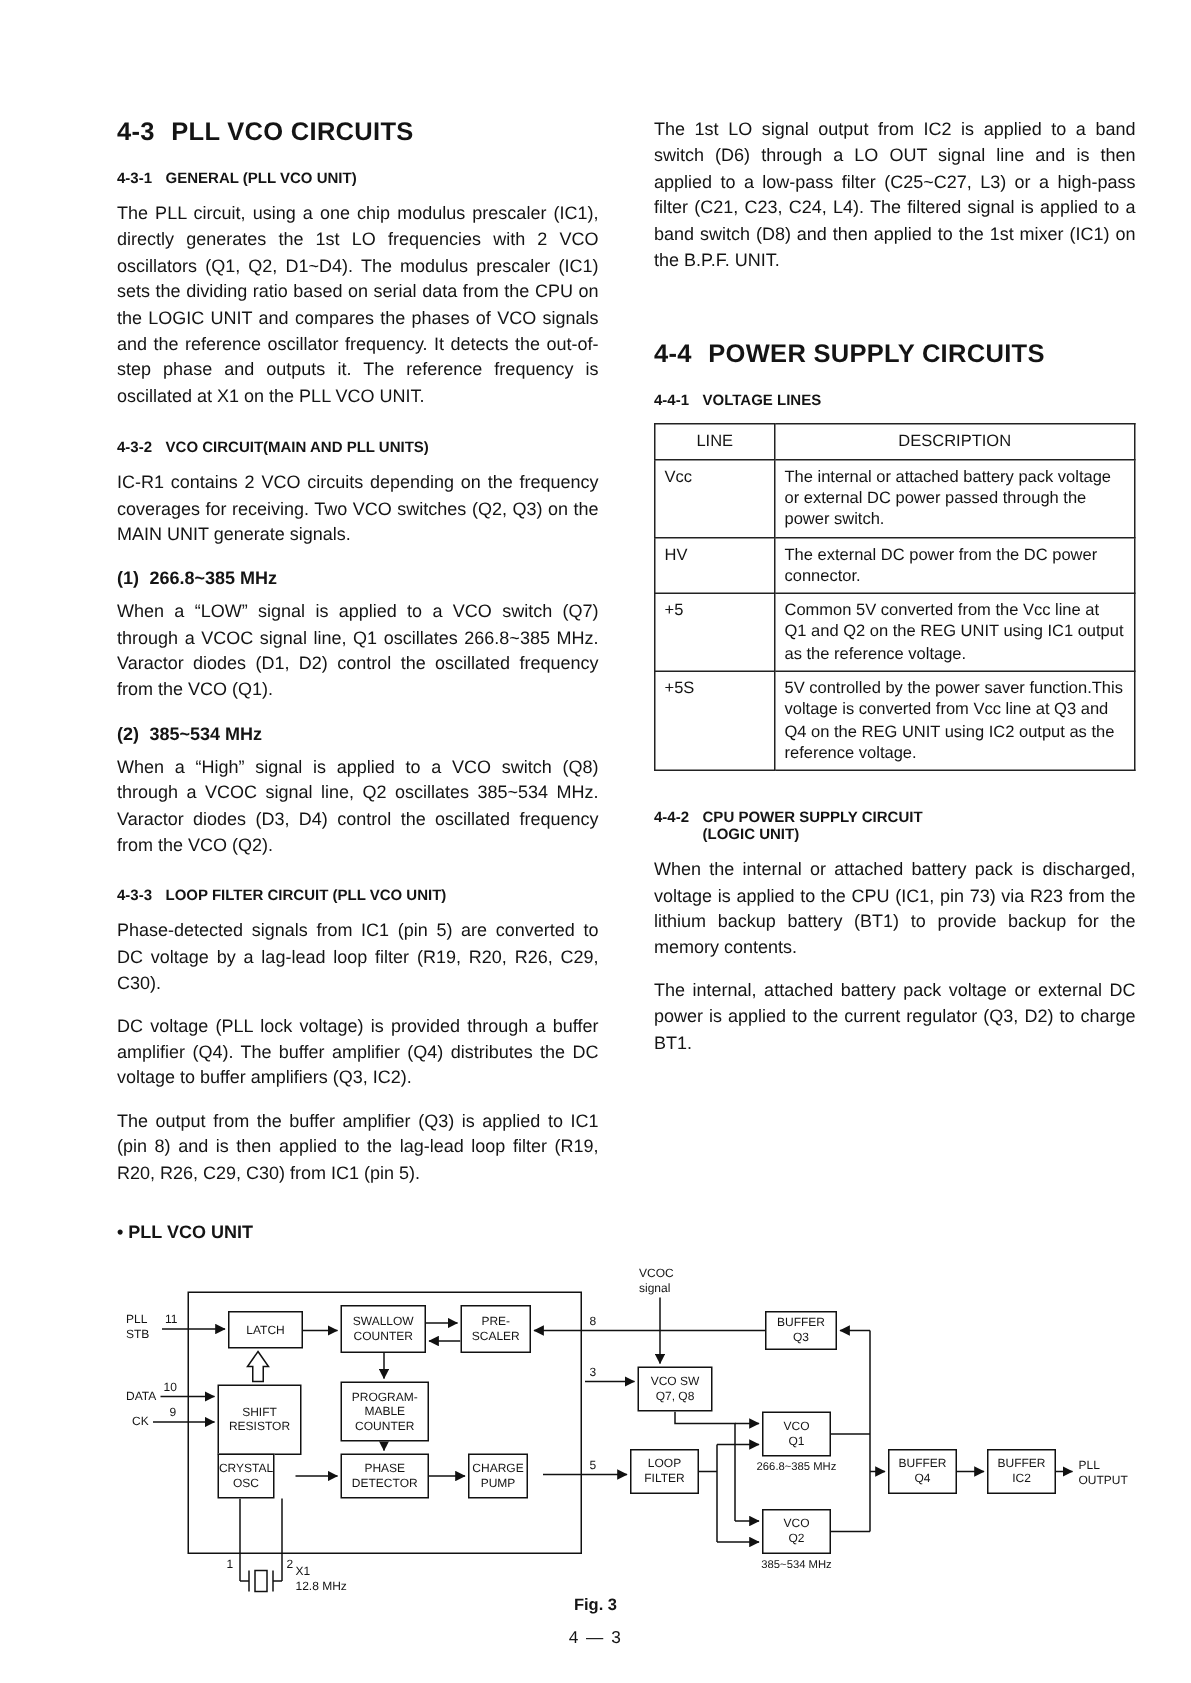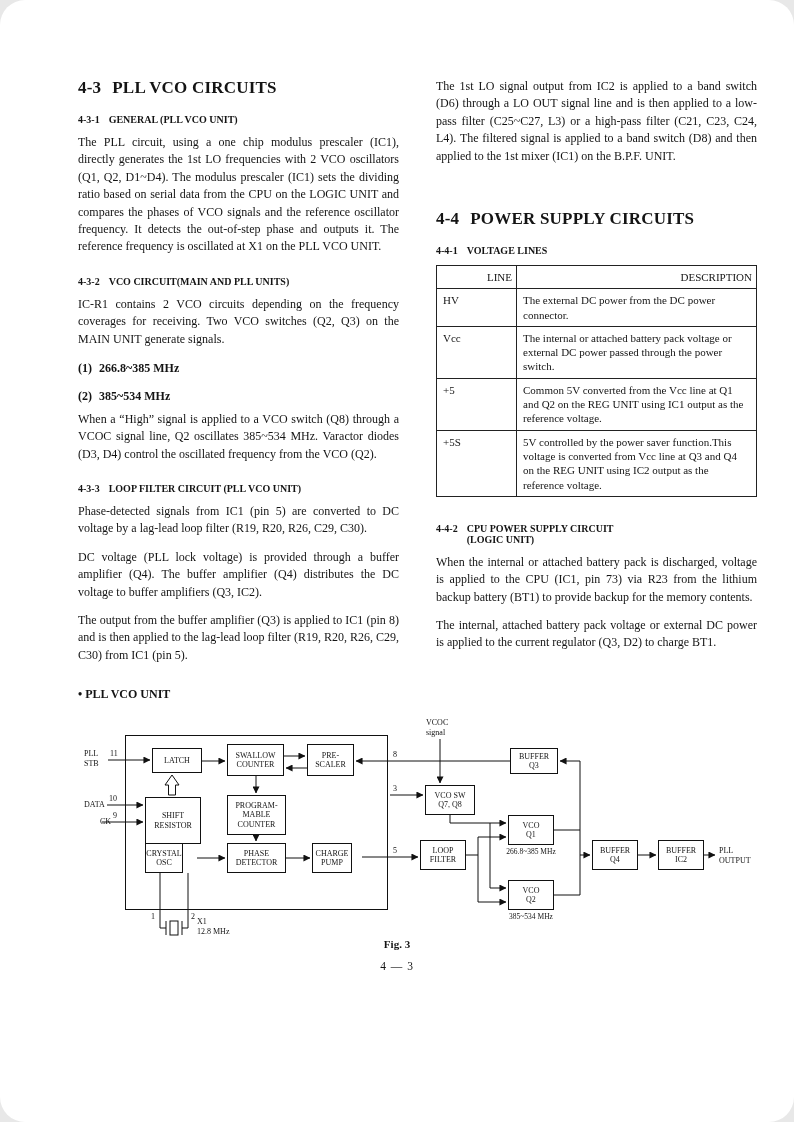--- a/index.html
+++ b/index.html
@@ -1,35 +1,35 @@
 <!DOCTYPE html>
 <html><head>
 <meta charset="utf-8">
 <style>
   html,body{margin:0;padding:0;background:#e8e8e8;}
   .page{width:794px;height:1122px;background:#ffffff;position:relative;margin:0 auto;
-        font-family:Liberation Serif, serif;color:#141414;overflow:hidden;border-radius:25px;}
+        font-family:Liberation Sans, sans-serif;color:#141414;overflow:hidden;}
   .content{padding:78px 37px 0 78px;box-sizing:border-box;}
   .cols{display:flex;gap:37px;}
   .col-left{width:322px;}
   .col-right{width:322px;}
   p.body{font-size:12px;line-height:1.45;text-align:justify;margin:0 0 11px;}
   .h-major{font-size:17px;font-weight:700;margin:0 0 16px;display:flex;gap:11px;letter-spacing:.2px;}
   .h-sub{font-size:10px;font-weight:700;margin:20px 0 9px;display:flex;gap:9px;}
   .h-min{font-size:12px;font-weight:700;margin:13px 0 7px;display:flex;gap:7px;}
   .mt0{margin-top:0;}
   .mt-lg{margin-top:44px;}
   .mt-md{margin-top:26px;}
   .h-title-pre{white-space:pre-line;}
   .bullet{font-weight:700;font-size:12px;margin:12px 0 0;}
   
   .vtable{border-collapse:collapse;width:100%;margin:5px 0 0;table-layout:fixed;}
   .vtable th,.vtable td{border:1px solid #222;font-size:11px;line-height:1.3;
         padding:4px 6px;vertical-align:top;text-align:left;}
-  .vtable th{text-align:right;font-weight:400;padding:4px;margin-left:16px;}
+  .vtable th{text-align:center;font-weight:400;padding:4px;margin-left:16px;}
   
   .diagram{position:relative;width:794px;height:240px;margin-left:-78px;margin-top:8px;}
   .icframe{position:absolute;border:1.5px solid #111;box-sizing:border-box;z-index:1;background:transparent;}
   .dwires{position:absolute;left:0;top:0;z-index:2;}
   .dbox{position:absolute;border:1px solid #111;background:#fff;display:flex;align-items:center;
         justify-content:center;text-align:center;font-size:8px;line-height:1.2;
         white-space:pre-line;z-index:3;box-sizing:border-box;}
   .dlabel{position:absolute;font-size:8px;line-height:1.25;white-space:pre-line;z-index:4;}
   .dpin{position:absolute;font-size:8px;z-index:4;}
   .freq{position:absolute;font-size:7.5px;text-align:center;z-index:4;}
@@ -58,20 +58,21 @@
         <h2 class="h-sub">
           <span>4-3-2</span>
           <span>VCO CIRCUIT(MAIN AND PLL UNITS)</span>
         </h2>
         <p class="body">IC-R1 contains 2 VCO circuits depending on the frequency coverages for receiving. Two VCO switches (Q2, Q3) on the MAIN UNIT generate signals.</p>
 
         <h3 class="h-min">
           <span>(1)</span>
           <span>266.8~385 MHz</span>
         </h3>
+        <p class="body">When a “LOW” signal is applied to a VCO switch (Q7) through a VCOC signal line, Q1 oscillates 266.8~385 MHz. Varactor diodes (D1, D2) control the oscillated frequency from the VCO (Q1).</p>
 
         <h3 class="h-min">
           <span>(2)</span>
           <span>385~534 MHz</span>
         </h3>
         <p class="body">When a “High” signal is applied to a VCO switch (Q8) through a VCOC signal line, Q2 oscillates 385~534 MHz. Varactor diodes (D3, D4) control the oscillated frequency from the VCO (Q2).</p>
 
         <h2 class="h-sub">
           <span>4-3-3</span>
           <span>LOOP FILTER CIRCUIT (PLL VCO UNIT)</span>
@@ -99,26 +100,26 @@
               <col>
             </colgroup>
           <thead>
             <tr>
               <th>LINE</th>
               <th>DESCRIPTION</th>
             </tr>
           </thead>
           <tbody>
             <tr>
+              <td>Vcc</td>
+              <td>The internal or attached battery pack voltage or external DC power passed through the power switch.</td>
+            </tr>
+            <tr>
               <td>HV</td>
               <td>The external DC power from the DC power connector.</td>
-            </tr>
-            <tr>
-              <td>Vcc</td>
-              <td>The internal or attached battery pack voltage or external DC power passed through the power switch.</td>
             </tr>
             <tr>
               <td>+5</td>
               <td>Common 5V converted from the Vcc line at Q1 and Q2 on the REG UNIT using IC1 output as the reference voltage.</td>
             </tr>
             <tr>
               <td>+5S</td>
               <td>5V controlled by the power saver function.This voltage is converted from Vcc line at Q3 and Q4 on the REG UNIT using IC2 output as the reference voltage.</td>
             </tr>
           </tbody>
@@ -216,21 +217,21 @@
       <div class="dbox" style="left:592px;top:130px;width:46px;height:30px">BUFFER
 Q4</div>
       <div class="dbox" style="left:658px;top:130px;width:46px;height:30px">BUFFER
 IC2</div>
 
       <div class="dlabel" style="left:426px;top:8px">VCOC
 signal</div>
       <div class="dlabel" style="left:84px;top:39px">PLL
 STB</div>
       <div class="dlabel" style="left:84px;top:90px">DATA</div>
-      <div class="dlabel" style="left:100px;top:107px">CK</div>
+      <div class="dlabel" style="left:88px;top:107px">CK</div>
       <div class="dlabel" style="left:719px;top:136px">PLL
 OUTPUT</div>
 
       <div class="dpin" style="left:110px;top:39px">11</div>
       <div class="dpin" style="left:109px;top:84px">10</div>
       <div class="dpin" style="left:113px;top:101px">9</div>
       <div class="dpin" style="left:393px;top:40px">8</div>
       <div class="dpin" style="left:393px;top:74px">3</div>
       <div class="dpin" style="left:393px;top:136px">5</div>
       <div class="dpin" style="left:151px;top:202px">1</div>

